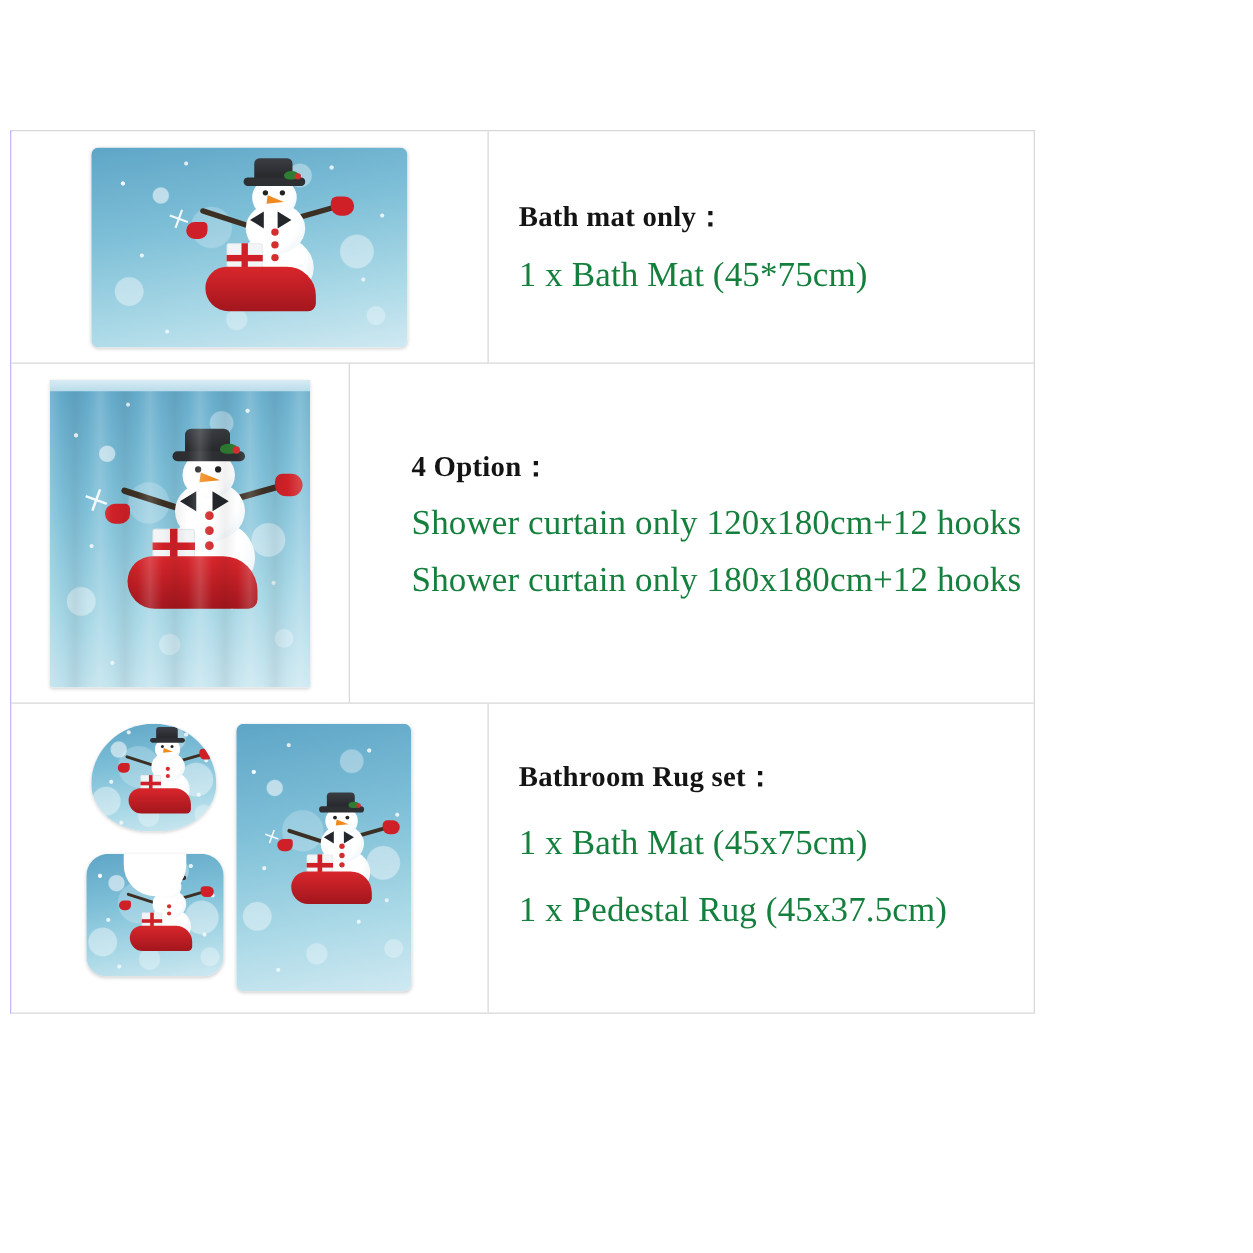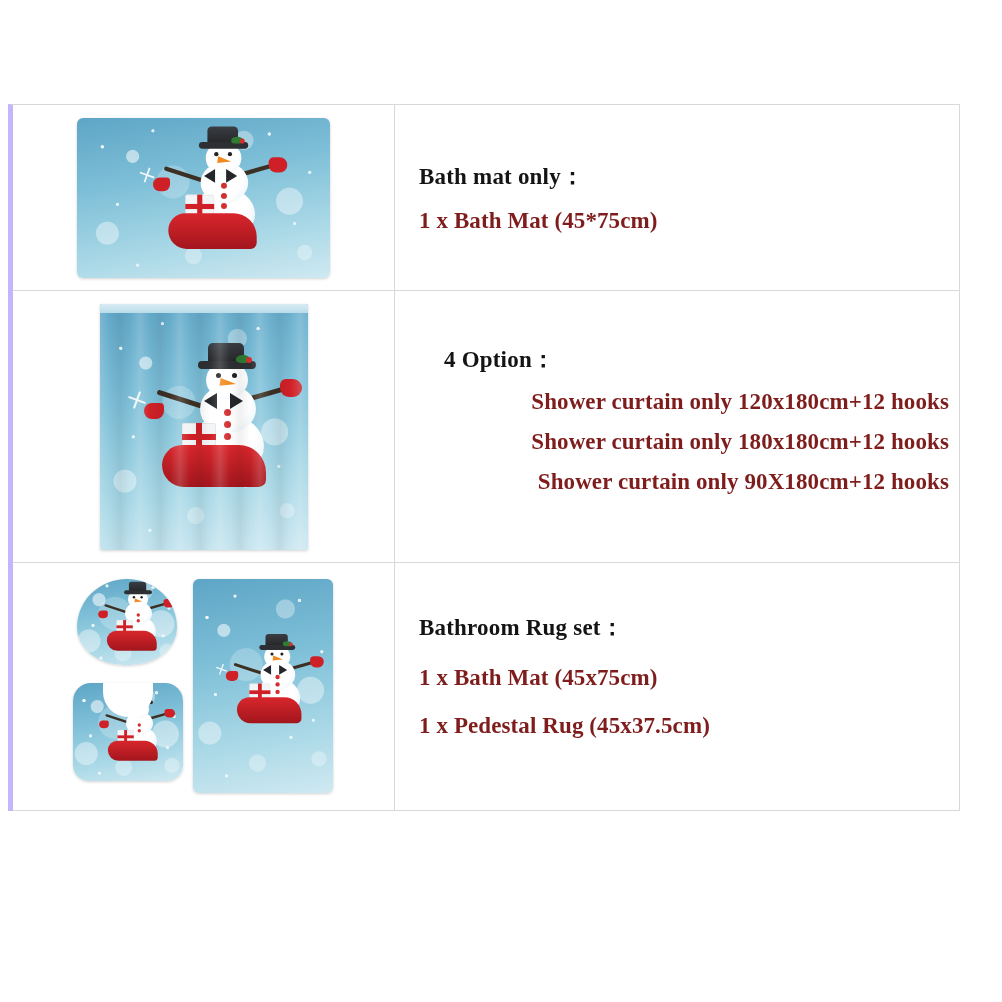--- a/index.html
+++ b/index.html
@@ -19,23 +19,23 @@
     position: relative;
     width: 1002px;
     height: 1002px;
     background: #ffffff;
   }
 
   .spec-table {
     position: absolute;
     left: 8px;
     top: 104px;
-    width: 952px;
+    width: 820px;
     border-top: 1px solid #d8d8d8;
-    border-left: 5px solid #c4b5fd;
+    border-left: 1px solid #c4b5fd;
     border-right: 1px solid #d8d8d8;
     box-sizing: border-box;
   }
 
   .spec-row {
     display: flex;
     border-bottom: 1px solid #d8d8d8;
     box-sizing: border-box;
   }
 
@@ -63,24 +63,24 @@
   .row-3 { height: 248px; }
 
   .head-line {
     font-weight: bold;
     font-size: 23px;
     letter-spacing: 0.2px;
     margin-bottom: 16px;
     color: #141414;
   }
   .body-line {
-    font-weight: bold;
-    font-size: 23px;
+    font-weight: normal;
+    font-size: 28px;
     letter-spacing: 0.1px;
-    color: #7f1d1d;
+    color: #15803d;
     margin-bottom: 12px;
     white-space: nowrap;
   }
   .body-line:last-child { margin-bottom: 0; }
 
   .row-2 .head-line { margin-bottom: 14px; }
   .row-2 .body-line { margin-bottom: 14px; text-align: right; }
   .row-3 .head-line { margin-bottom: 22px; }
   .row-3 .body-line { margin-bottom: 22px; }
 
@@ -439,21 +439,20 @@
             <div class="sn-btn b3"></div>
             <div class="sn-gift"></div>
             <div class="sn-sack"></div>
           </div>
         </div>
       </div>
       <div class="cell-text">
         <div class="head-line">4 Option：</div>
         <div class="body-line">Shower curtain only 120x180cm+12 hooks</div>
         <div class="body-line">Shower curtain only 180x180cm+12 hooks</div>
-        <div class="body-line">Shower curtain only  90X180cm+12 hooks</div>
       </div>
     </div>
 
     <div class="spec-row row-3">
       <div class="cell-image">
         <div class="rugset">
 
           <div class="art lid-cover">
             <div class="snowman sn-s55">
               <div class="sn-arm-l"></div>

